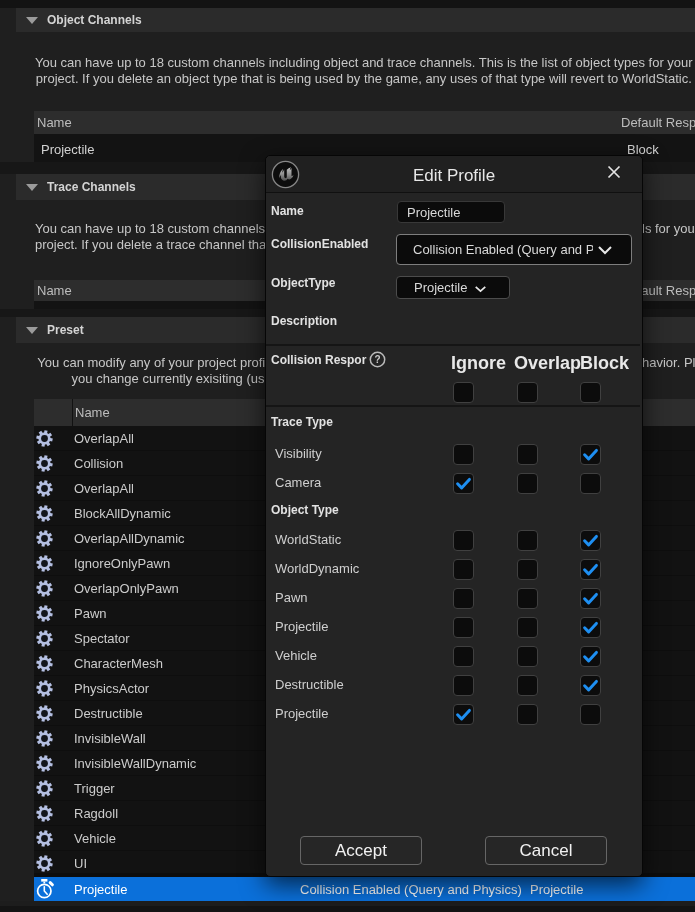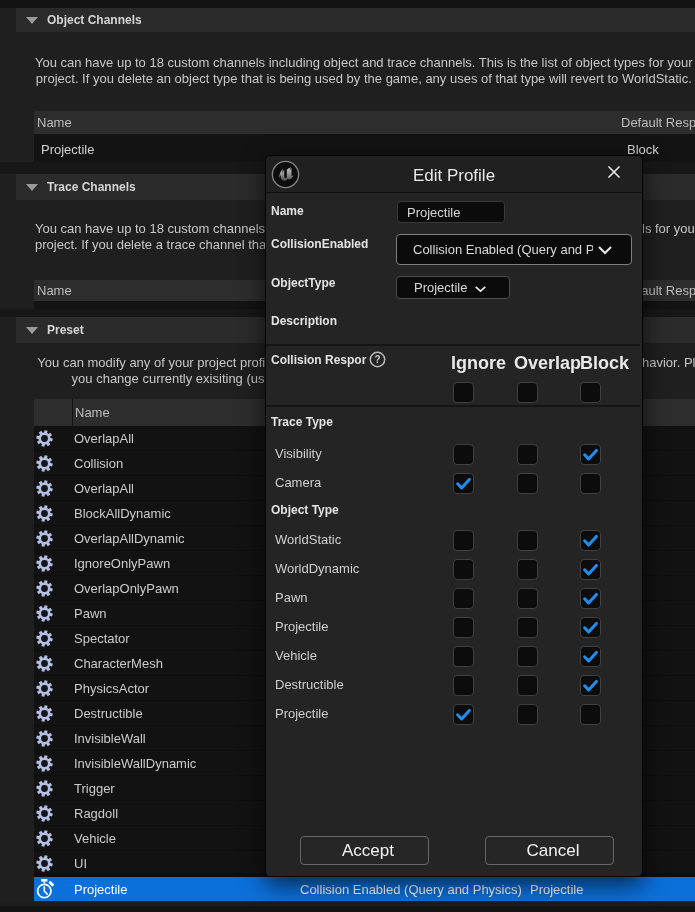--- a/index.html
+++ b/index.html
@@ -12,21 +12,21 @@
 .prow .lbl{position:absolute;left:40px;top:5px;}
 .picon{position:absolute;left:2px;top:4px;}
 .cb{position:absolute;width:19px;height:19px;background:#0c0c0c;border:1px solid #404040;border-radius:4px;}
 .cb svg{position:absolute;left:-1px;top:-1px;}
 .dlbl{position:absolute;left:5px;color:#e2e2e2;font-size:12px;font-weight:bold;}
 .inp{position:absolute;background:#0b0b0b;border:1px solid #383838;border-radius:4px;color:#d9d9d9;font-size:13px;overflow:hidden;white-space:nowrap;}
 .inp span{position:absolute;left:11px;}
 .sep{position:absolute;left:0;width:374px;height:2px;background:#151515;}
 .colh{position:absolute;color:#e8e8e8;font-size:18px;font-weight:bold;}
 .rlbl{position:absolute;left:9px;color:#cfcfcf;font-size:13px;}
-.btn{position:absolute;width:120px;height:27px;background:#262626;border:1px solid #666666;border-radius:4px;color:#f1f1f1;font-size:17px;text-align:center;line-height:27px;padding-left:7px;}
+.btn{position:absolute;width:120px;height:27px;background:#262626;border:1px solid #666666;border-radius:4px;color:#f1f1f1;font-size:17px;text-align:center;line-height:27px;}
 </style></head><body>
 <div class="abs" style="left:0;top:0;width:695px;height:8px;background:#131313"></div>
 <div class="sechdr" style="top:8px;height:24px;">
     <div class="tri" style="top:9px"></div>
     <span style="position:absolute;left:31px;top:5px">Object Channels</span>
   </div>
 <div class="desc" style="left:35px;top:55px">You can have up to 18 custom channels including object and trace channels. This is the list of object types for your<br>project. If you delete an object type that is being used by the game, any uses of that type will revert to WorldStatic.</div>
 <div class="thead" style="top:111px;height:23px;">
     <span style="position:absolute;left:3px;top:4px">Name</span>
     <span style="position:absolute;left:587px;top:4px">Default Response</span>

